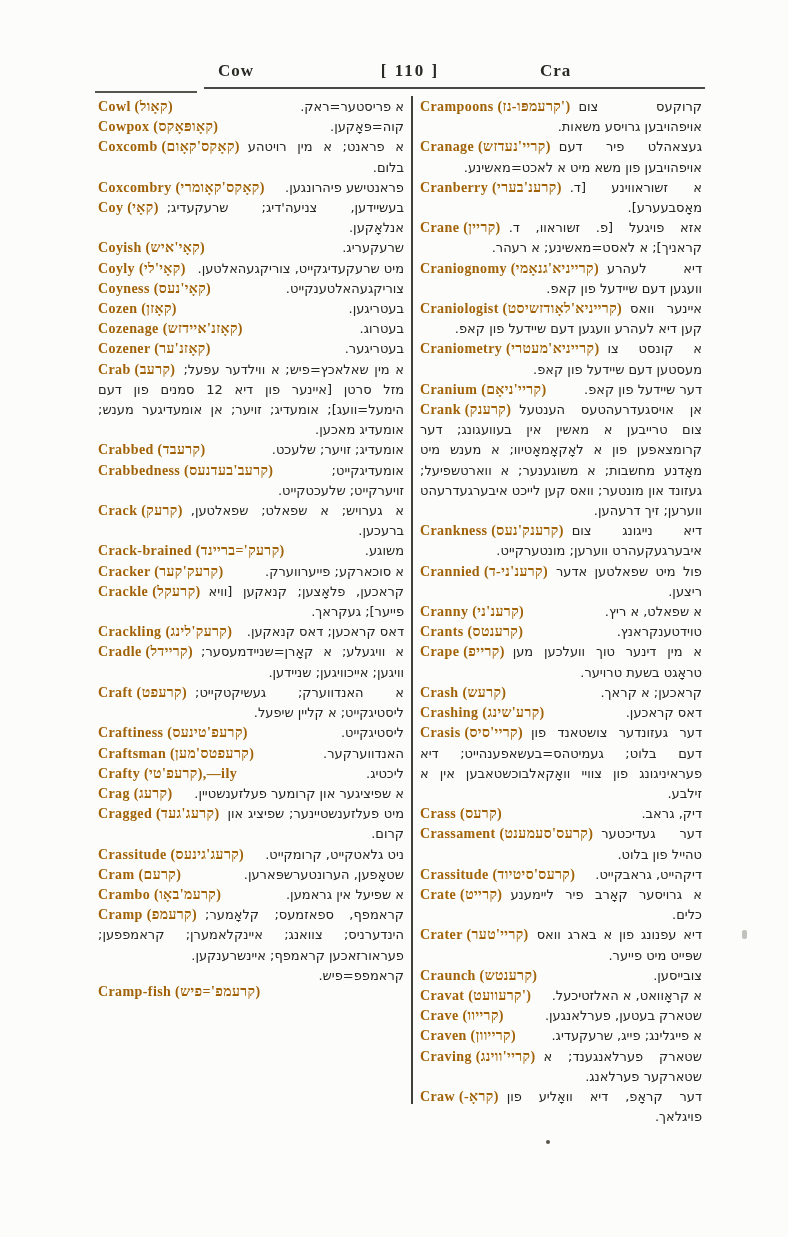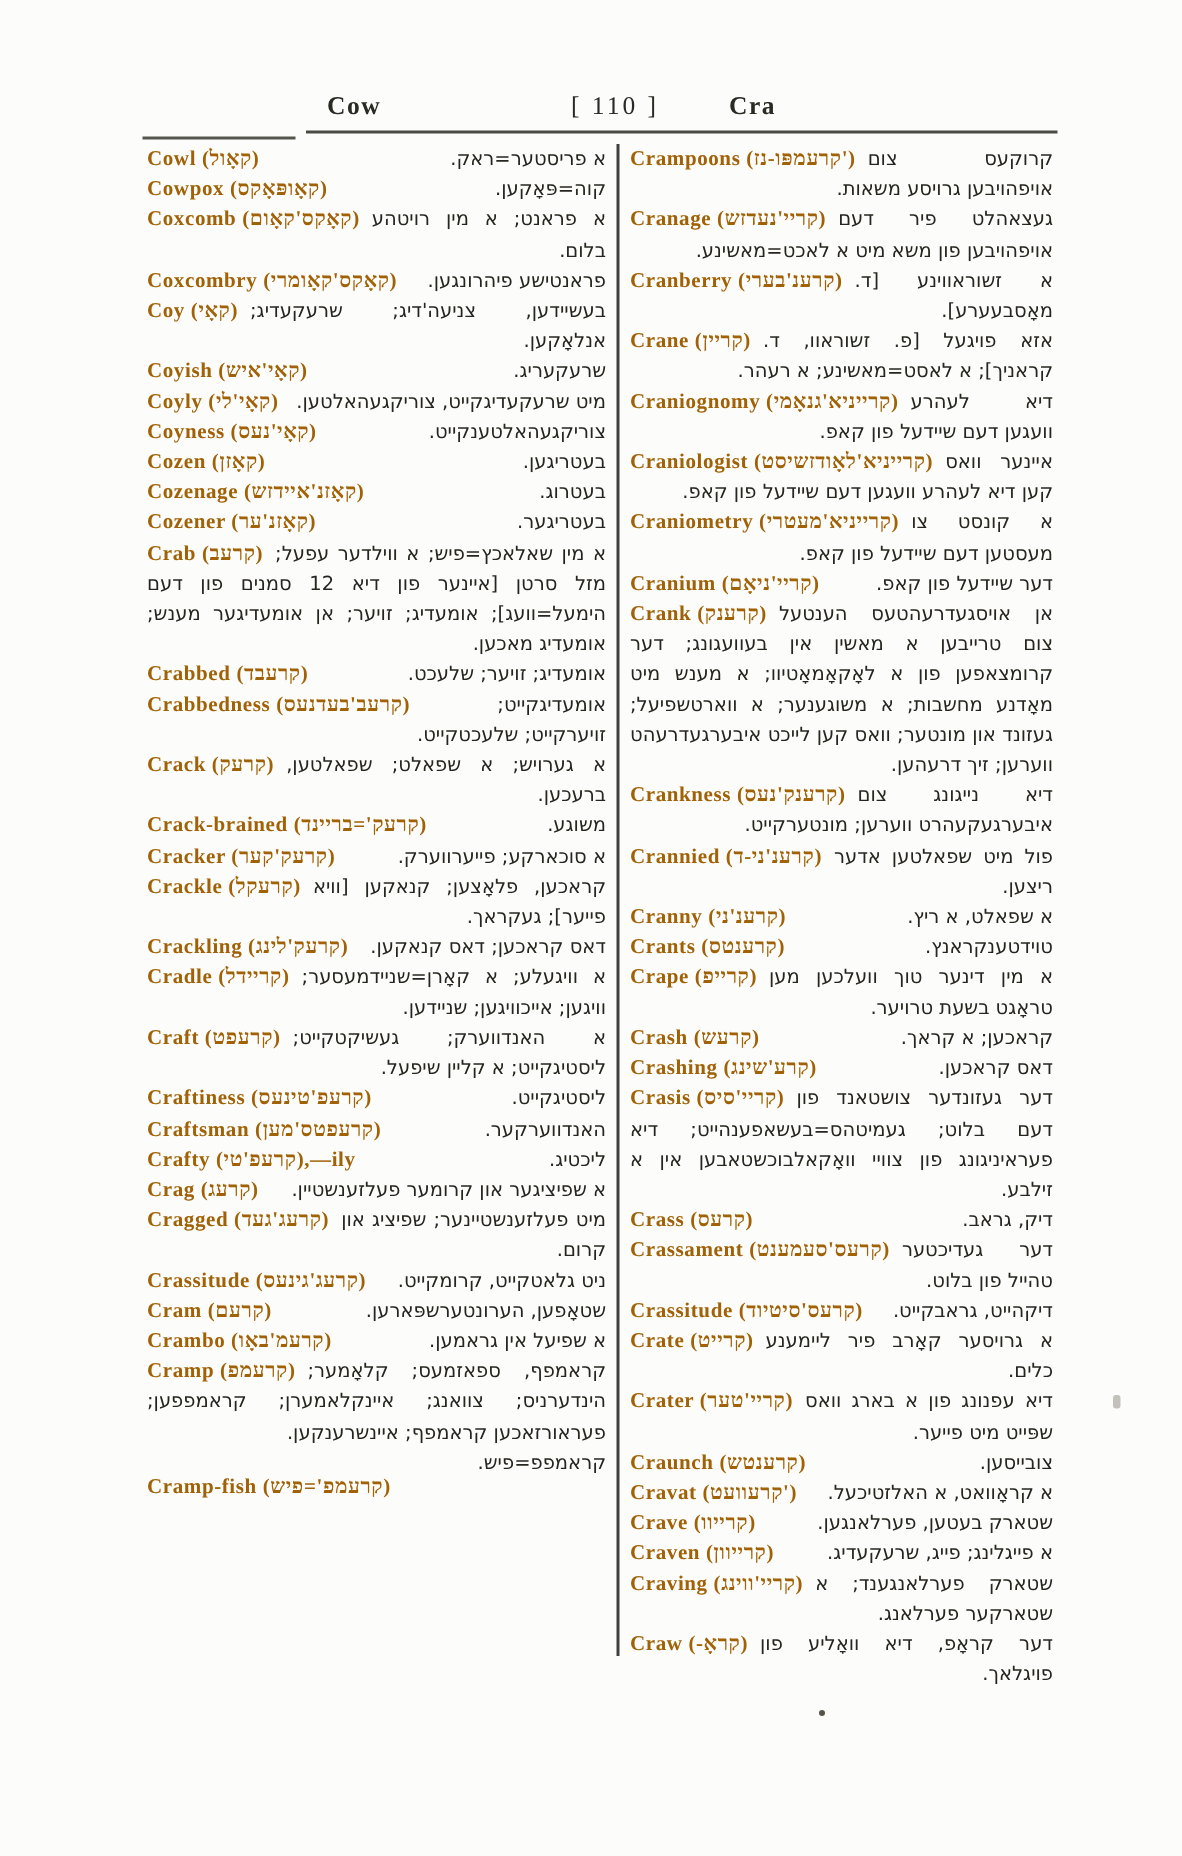--- a/index.html
+++ b/index.html
@@ -12,22 +12,22 @@
     padding-left:28px;
   }
   
   .guide{
     position:absolute;top:61px;
     font-family:"Liberation Serif", serif;
     font-weight:700;font-size:17px;color:#2a2a25;
     letter-spacing:1px;
   }
   .guide-left{left:218px;}
-  .guide-center{left:410px;transform:translateX(-50%);letter-spacing:2px;font-weight:400;}
-  .guide-right{left:486px;}
+  .guide-center{left:410px;transform:translateX(-50%);letter-spacing:2px;font-weight:700;}
+  .guide-right{left:540px;}
   .rule-main{position:absolute;left:204px;top:87px;width:501px;height:2px;background:#4a4a44;}
   .rule-left{position:absolute;left:95px;top:91px;width:102px;height:2px;background:#55554e;}
   .divider{position:absolute;left:411px;top:96px;width:2px;height:1008px;background:#403f3a;}
   
   .col{position:absolute;top:97px;}
   .col-left{left:98px;width:306px;}
   .col-right{left:420px;width:282px;}
   .entry{
     direction:rtl;
     text-align:justify;

